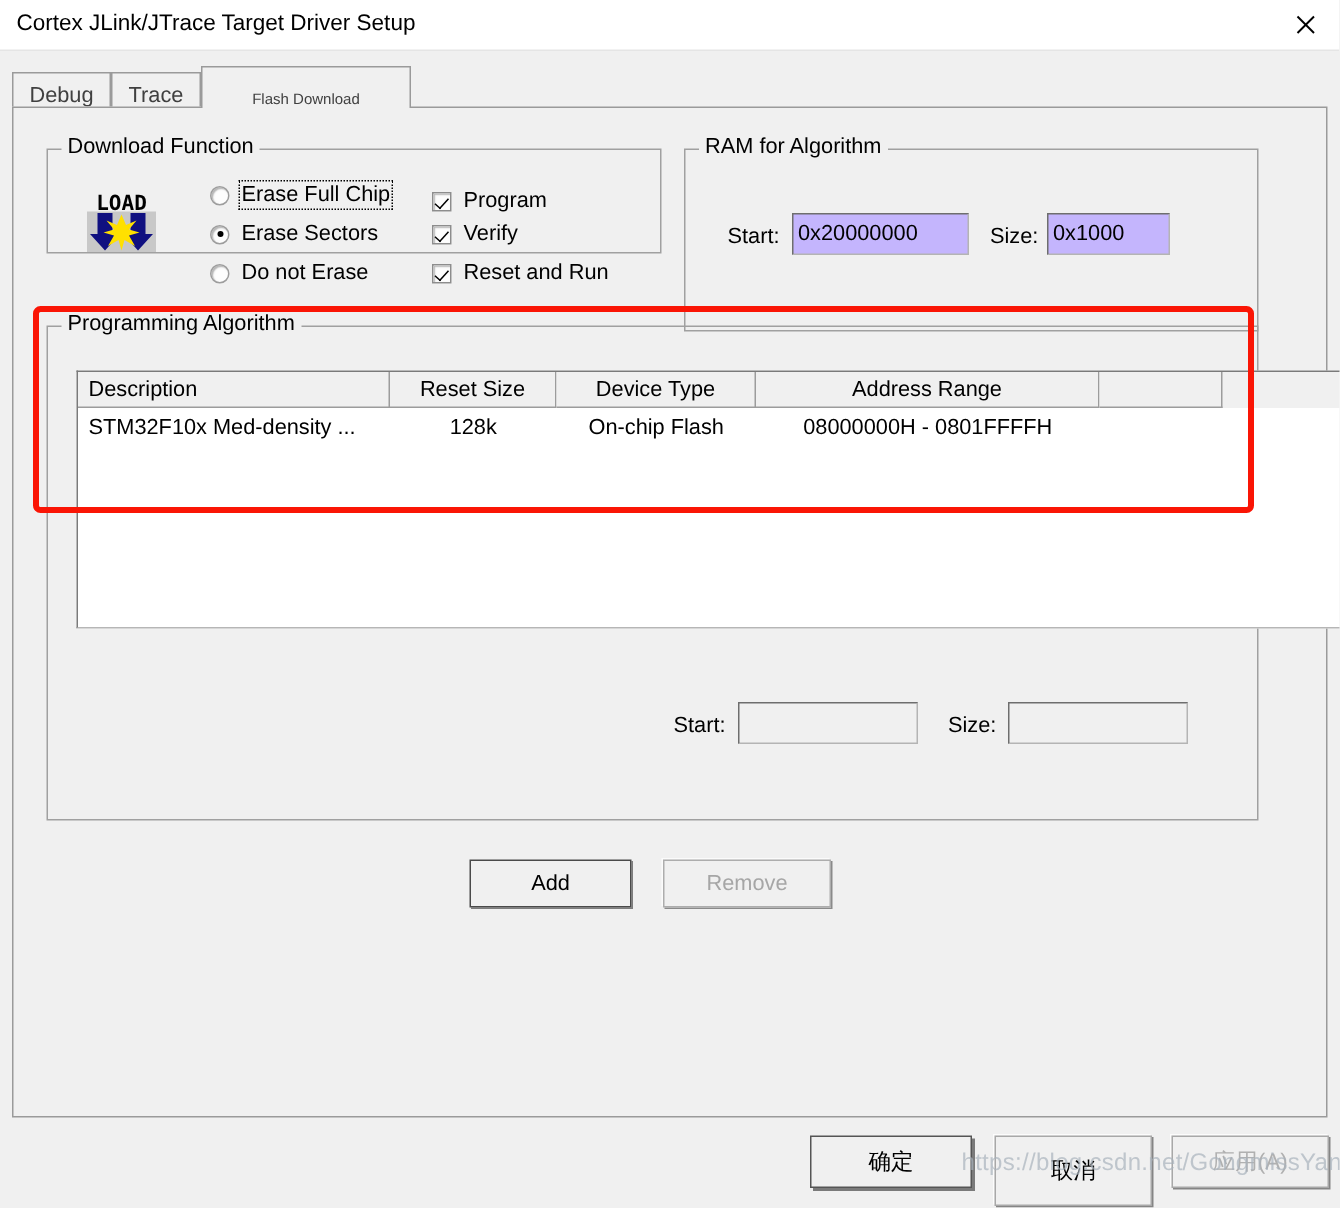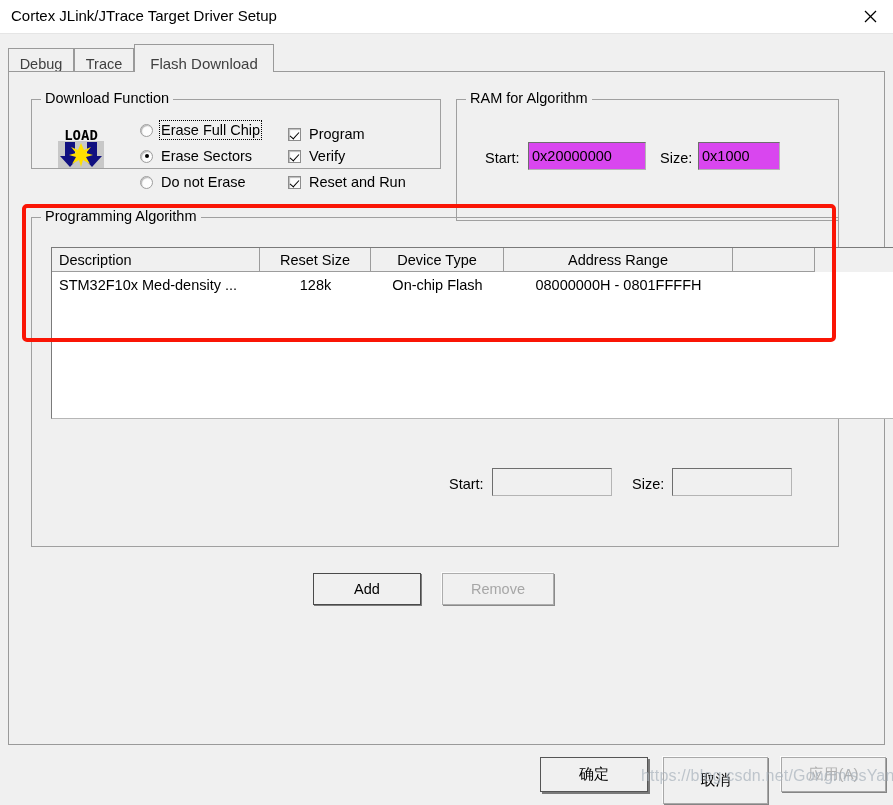--- a/index.html
+++ b/index.html
@@ -64,21 +64,21 @@
     font-size: 14.5px;
     white-space: nowrap;
     color: #404040;
   }
   .tab.active {
     height: 28px;
     background: #f0f0f0;
     border: 1px solid #9a9a9a;
     border-bottom: none;
     z-index: 5;
-    font-size: 15px;
+    font-size: 10px;
     padding: 0 11px;
     margin-top: 11px;
   }
 
   
   #panel {
     position: absolute;
     left: 8px; top: 71px;
     width: 877px; height: 674px;
     background: #f0f0f0;
@@ -165,21 +165,21 @@
   }
 
   
   .field-label {
     position: absolute;
     white-space: nowrap;
     font-size: 14.5px;
   }
   .textfield {
     position: absolute;
-    background: #d946ef;
+    background: #c4b5fd;
     border: 1px solid #b4b4b4;
     border-top: 1px solid #6e6e6e;
     border-left: 1px solid #6e6e6e;
     box-sizing: border-box;
     font-family: "Liberation Sans", sans-serif;
     font-size: 14.5px;
     color: #000;
     padding: 0 3px;
     display: flex;
     align-items: center;

